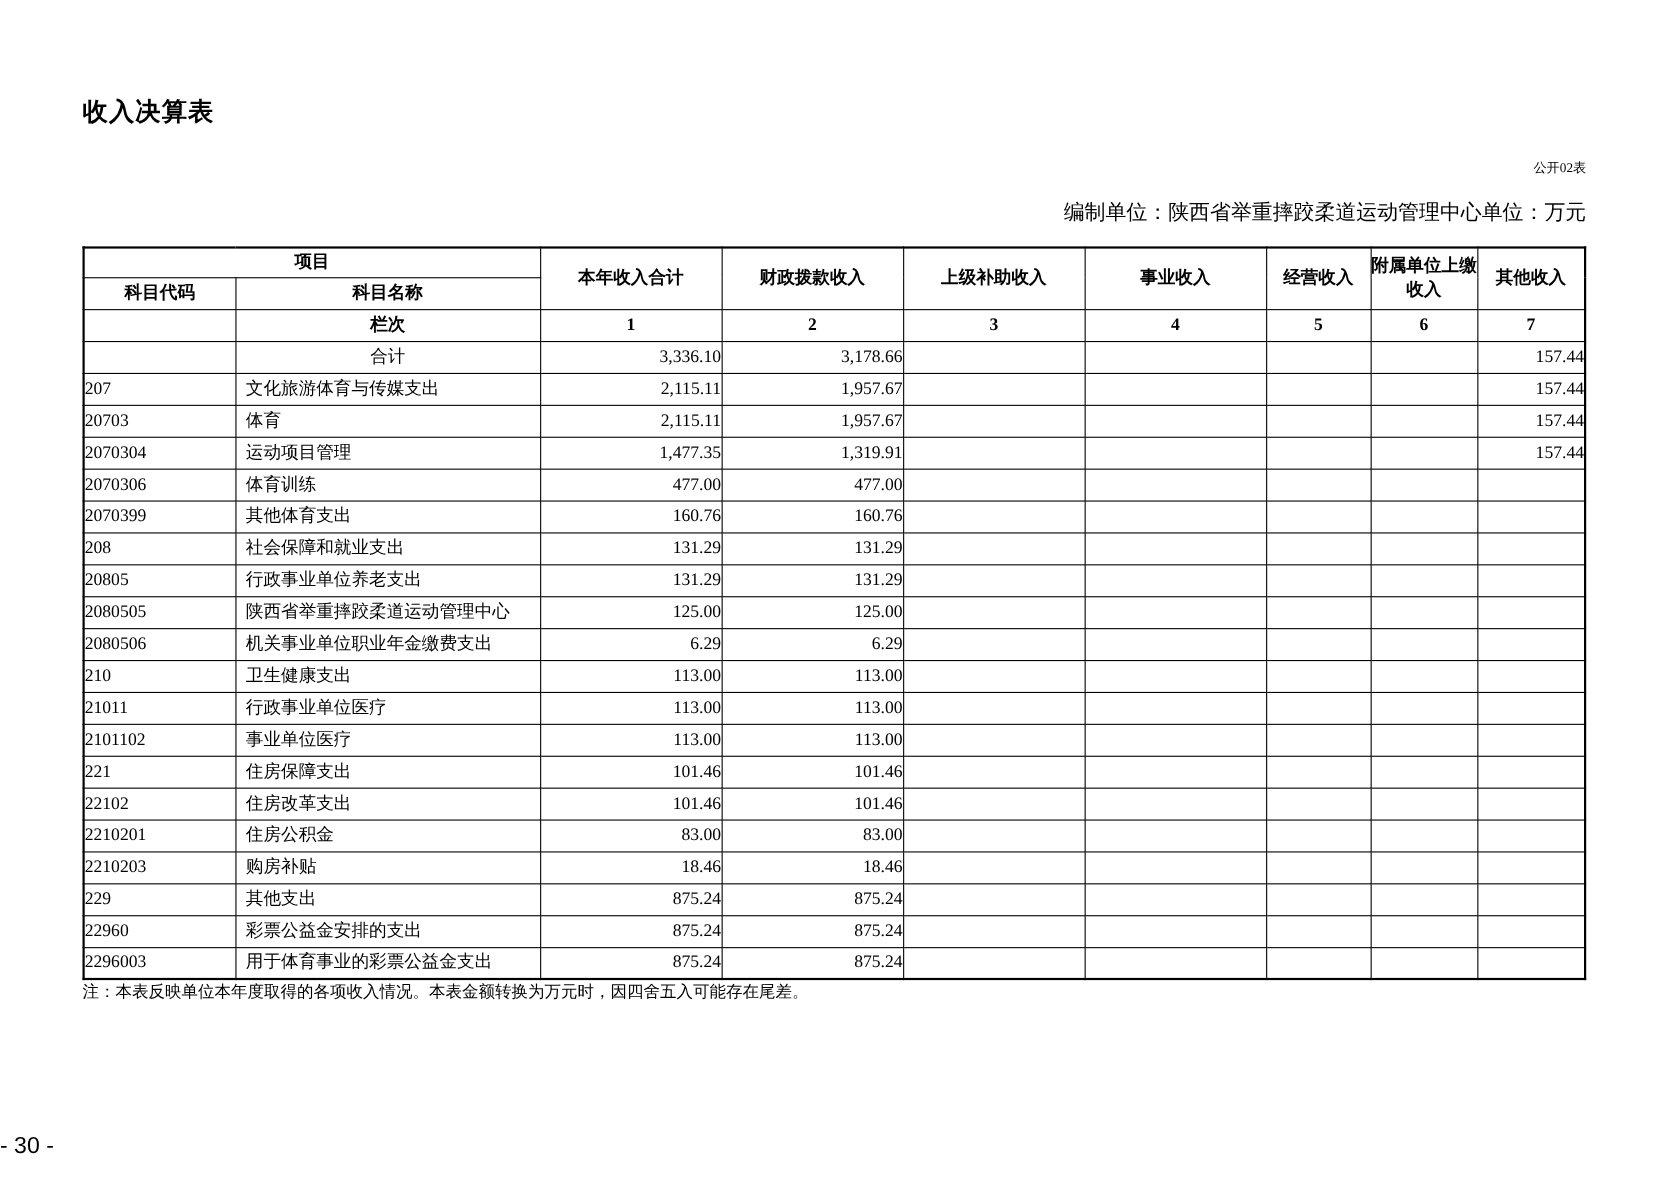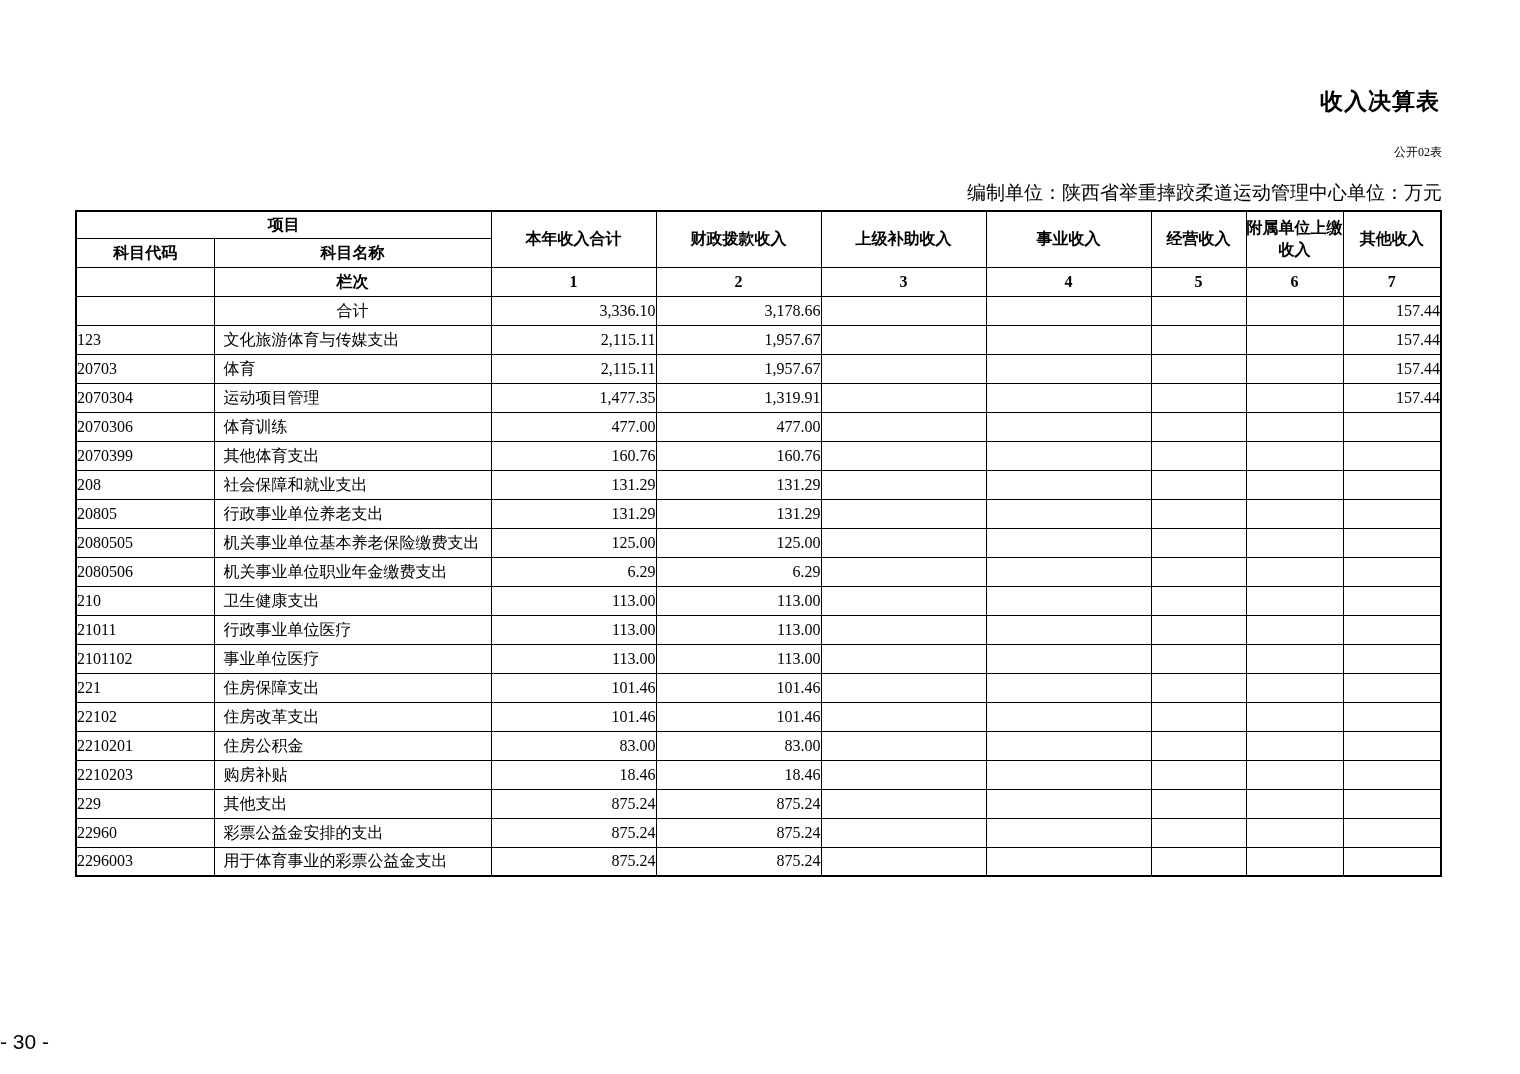--- a/index.html
+++ b/index.html
@@ -14,21 +14,21 @@
     width: 1520px;
     height: 1074px;
     background: #ffffff;
     overflow: hidden;
   }
   .doc-title {
     position: absolute;
     top: 86px;
     left: 75px;
     width: 1365px;
-    text-align: right;
+    text-align: left;
     font-size: 23px;
     font-weight: bold;
     letter-spacing: 1px;
   }
   .doc-code {
     position: absolute;
     top: 144px;
     left: 69px;
     width: 1373px;
     text-align: right;
@@ -38,21 +38,21 @@
     position: absolute;
     top: 180px;
     left: 75px;
     width: 1367px;
     display: flex;
     justify-content: flex-end;
     font-size: 19px;
   }
   .table-wrap {
     position: absolute;
-    top: 210px;
+    top: 224px;
     left: 75px;
     width: 1365px;
   }
   table.rev {
     border-collapse: collapse;
     table-layout: fixed;
     width: 1365px;
     border: 2px solid #000;
   }
   table.rev th, table.rev td {
@@ -169,21 +169,21 @@
             <td class="name-cell center">合计</td>
             <td class="num-cell">3,336.10</td>
             <td class="num-cell">3,178.66</td>
             <td class="num-cell"></td>
             <td class="num-cell"></td>
             <td class="num-cell"></td>
             <td class="num-cell"></td>
             <td class="num-cell">157.44</td>
           </tr>
           <tr class="data-row">
-            <td class="code-cell">123</td>
+            <td class="code-cell">207</td>
             <td class="name-cell">文化旅游体育与传媒支出</td>
             <td class="num-cell">2,115.11</td>
             <td class="num-cell">1,957.67</td>
             <td class="num-cell"></td>
             <td class="num-cell"></td>
             <td class="num-cell"></td>
             <td class="num-cell"></td>
             <td class="num-cell">157.44</td>
           </tr>
           <tr class="data-row">
@@ -247,21 +247,21 @@
             <td class="num-cell">131.29</td>
             <td class="num-cell">131.29</td>
             <td class="num-cell"></td>
             <td class="num-cell"></td>
             <td class="num-cell"></td>
             <td class="num-cell"></td>
             <td class="num-cell"></td>
           </tr>
           <tr class="data-row">
             <td class="code-cell">2080505</td>
-            <td class="name-cell">机关事业单位基本养老保险缴费支出</td>
+            <td class="name-cell">陕西省举重摔跤柔道运动管理中心</td>
             <td class="num-cell">125.00</td>
             <td class="num-cell">125.00</td>
             <td class="num-cell"></td>
             <td class="num-cell"></td>
             <td class="num-cell"></td>
             <td class="num-cell"></td>
             <td class="num-cell"></td>
           </tr>
           <tr class="data-row">
             <td class="code-cell">2080506</td>
@@ -380,17 +380,18 @@
             <td class="num-cell">875.24</td>
             <td class="num-cell"></td>
             <td class="num-cell"></td>
             <td class="num-cell"></td>
             <td class="num-cell"></td>
             <td class="num-cell"></td>
           </tr>
         </tbody>
     </table>
 
+    <div class="note-line">注：本表反映单位本年度取得的各项收入情况。本表金额转换为万元时，因四舍五入可能存在尾差。</div>
   </div>
 
   <div class="page-number">- 30 -</div>
 
 </div>
 
 </body></html>

